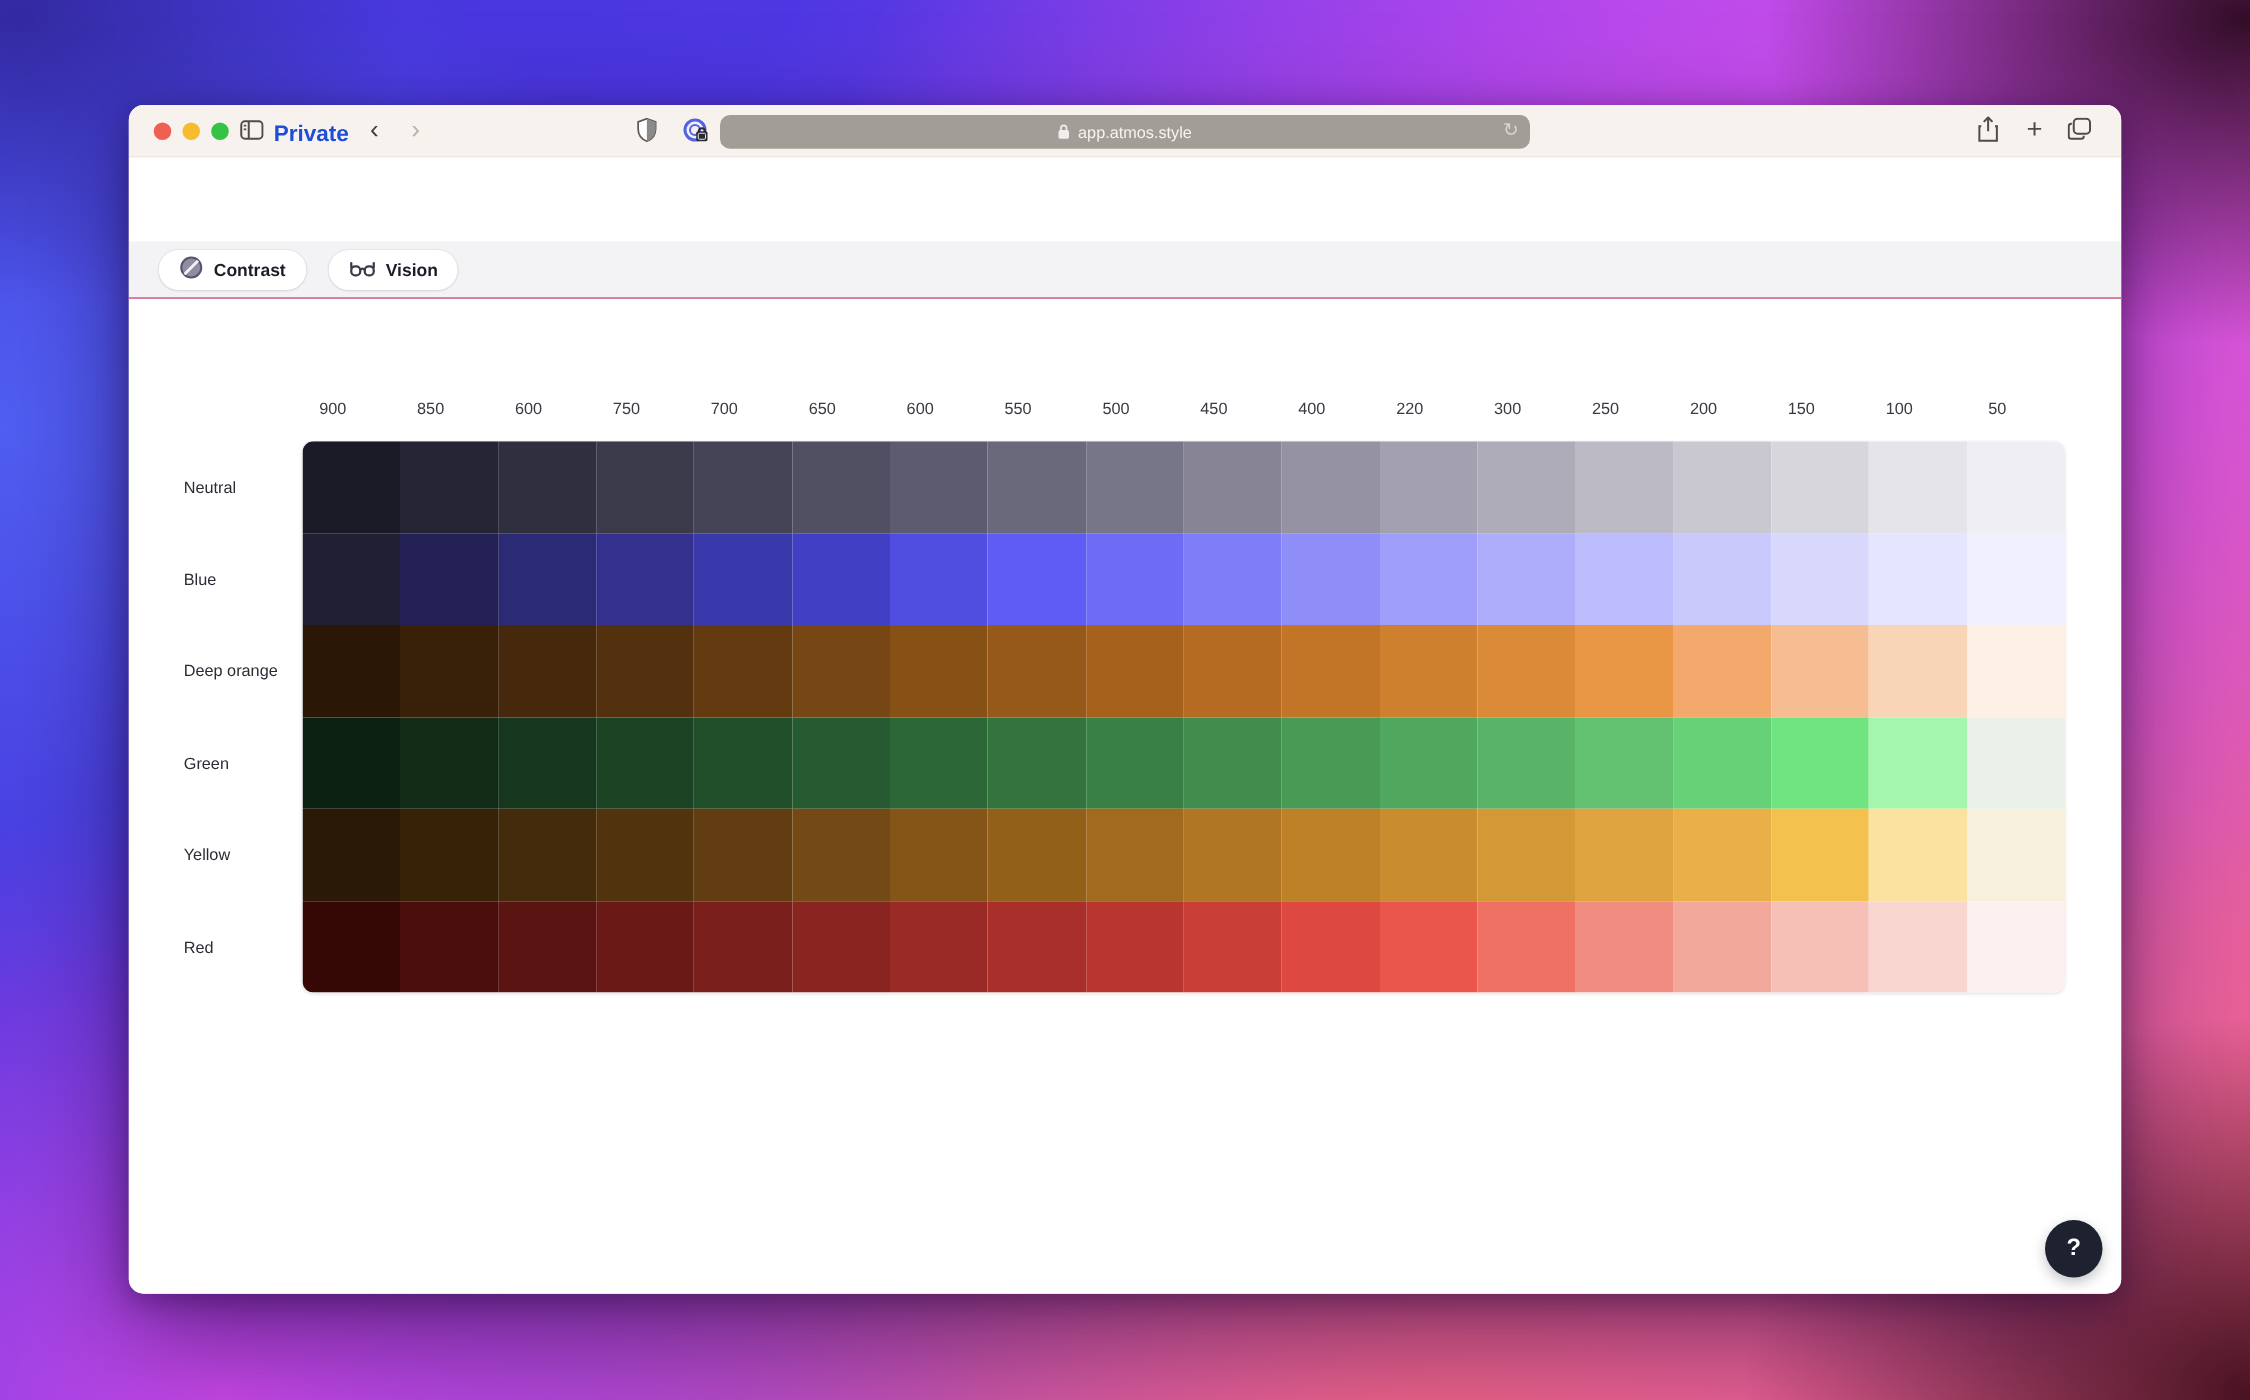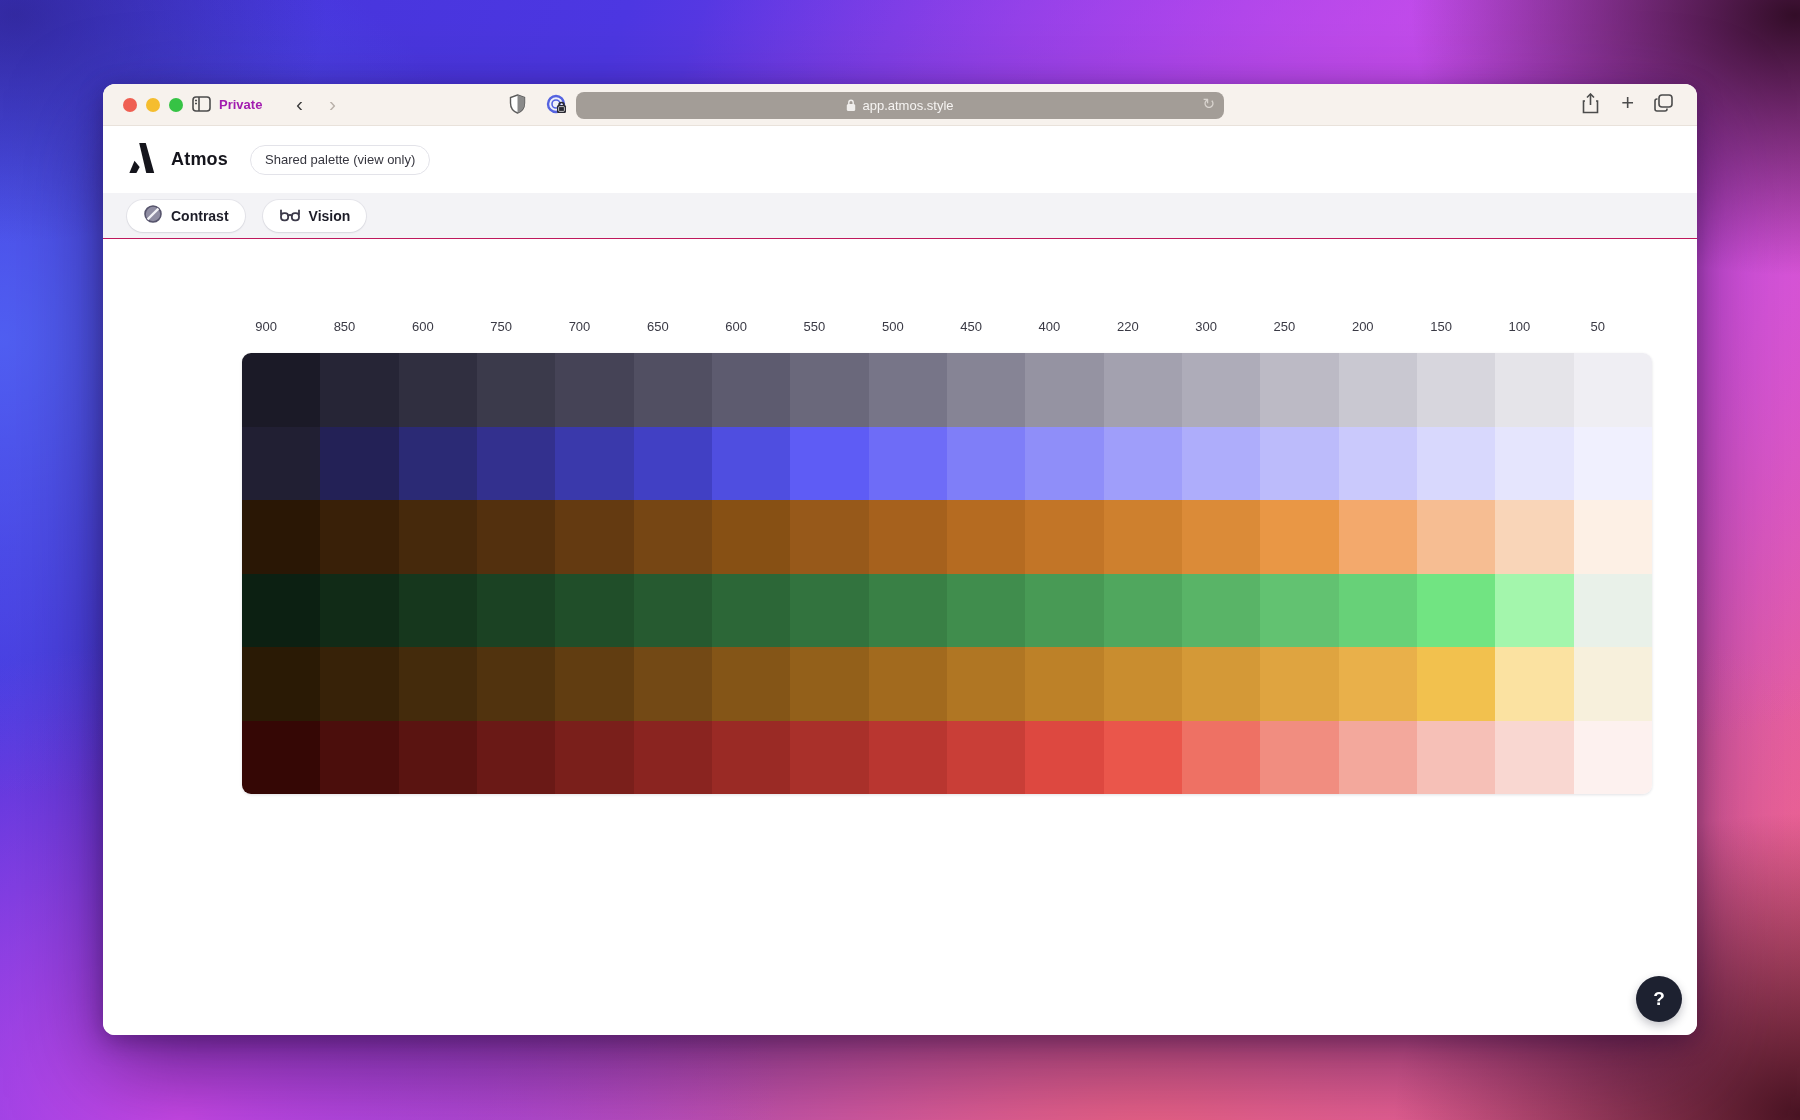--- a/index.html
+++ b/index.html
@@ -24,21 +24,21 @@
     background:#fff; border-radius:12px; overflow:hidden;
     box-shadow: 0 34px 90px rgba(25,0,45,.5), 0 6px 24px rgba(25,0,45,.35);
     display:flex; flex-direction:column;
   }
 
   
   .browser-bar { position:relative; height:42px; flex:none; background:#f7f2ed; border-bottom:1px solid #e9e2db; }
   .traffic { position:absolute; left:20px; top:14px; display:flex; gap:9px; }
   .dot { width:14px; height:14px; border-radius:50%; }
   .sidebar-ic { position:absolute; left:89px; top:12px; }
-  .private-lbl { position:absolute; left:116px; top:13px; font-size:13px; font-weight:600; color:#a21caf; }
+  .private-lbl { position:absolute; left:116px; top:13px; font-size:18px; font-weight:600; color:#1d4ed8; }
   .chev { position:absolute; top:8px; font-size:21px; line-height:24px; color:#3d3d3d; }
   .chev.fwd { color:#b9b1aa; }
   .tb-ic { position:absolute; top:11px; color:#4c4c4c; }
   .urlbar {
     position:absolute; left:473px; top:8px; width:648px; height:27px;
     background:#a39d97; border-radius:8px; display:flex; align-items:center; justify-content:center;
     color:#f6f4f2; font-size:13px; gap:6px;
   }
   .reload { position:absolute; right:9px; top:3px; font-size:15px; color:#d9d4cf; }
   .plus-ic { font-size:22px; font-weight:300; line-height:20px; }
@@ -143,30 +143,20 @@
     <span class="tb-ic plus-ic" style="right:63px; top:9px">+</span>
     <span class="tb-ic" style="right:24px; top:10px">
       <svg width="19" height="18" viewBox="0 0 19 18">
           <rect x="5" y="1" width="13" height="12" rx="3" fill="none" stroke="#4c4c4c" stroke-width="1.6"></rect>
           <path d="M3.5 5 H3 A2 2 0 0 0 1 7 V15 A2 2 0 0 0 3 17 H11 A2 2 0 0 0 13 15 V14.5" fill="none" stroke="#4c4c4c" stroke-width="1.6"></path>
         </svg>
     </span>
   </div>
 
   <div class="app-header">
-    <div class="brand">
-      <span>
-        <svg width="30" height="32" viewBox="0 0 32 32">
-            <polygon points="13,0 20,0 29,32 20.5,32" fill="#15151c"></polygon>
-            <polygon points="8,19 13.5,25.5 10,32 2.5,32" fill="#15151c"></polygon>
-          </svg>
-      </span>
-      <span class="brand-name">Atmos</span>
-      <span class="badge">Shared palette (view only)</span>
-    </div>
   </div>
 
   <div class="sub-toolbar">
     <div class="pill">
       <span>
         <svg width="20" height="20" viewBox="0 0 20 20">
             <circle cx="10" cy="10" r="8" fill="#8f8da2" stroke="#56546c" stroke-width="1.6"></circle>
             <line x1="4.6" y1="15.4" x2="15.4" y2="4.6" stroke="#f2f2f6" stroke-width="2.2"></line>
           </svg>
       </span>
@@ -200,20 +190,28 @@
         <div class="col-h">450</div>
         <div class="col-h">400</div>
         <div class="col-h">220</div>
         <div class="col-h">300</div>
         <div class="col-h">250</div>
         <div class="col-h">200</div>
         <div class="col-h">150</div>
         <div class="col-h">100</div>
         <div class="col-h">50</div>
       </div>
+    <div class="row-labels">
+        <div class="row-label">Neutral</div>
+        <div class="row-label">Blue</div>
+        <div class="row-label">Deep orange</div>
+        <div class="row-label">Green</div>
+        <div class="row-label">Yellow</div>
+        <div class="row-label">Red</div>
+      </div>
     <div class="grid">
         <div class="grid-row">
           <div class="cell" style="background: rgb(27, 26, 39);"></div>
           <div class="cell tex" style="background: rgb(38, 37, 54);"></div>
           <div class="cell" style="background: rgb(48, 47, 64);"></div>
           <div class="cell" style="background: rgb(59, 58, 75);"></div>
           <div class="cell" style="background: rgb(69, 67, 86);"></div>
           <div class="cell" style="background: rgb(81, 79, 98);"></div>
           <div class="cell" style="background: rgb(93, 91, 111);"></div>
           <div class="cell" style="background: rgb(106, 104, 123);"></div>

